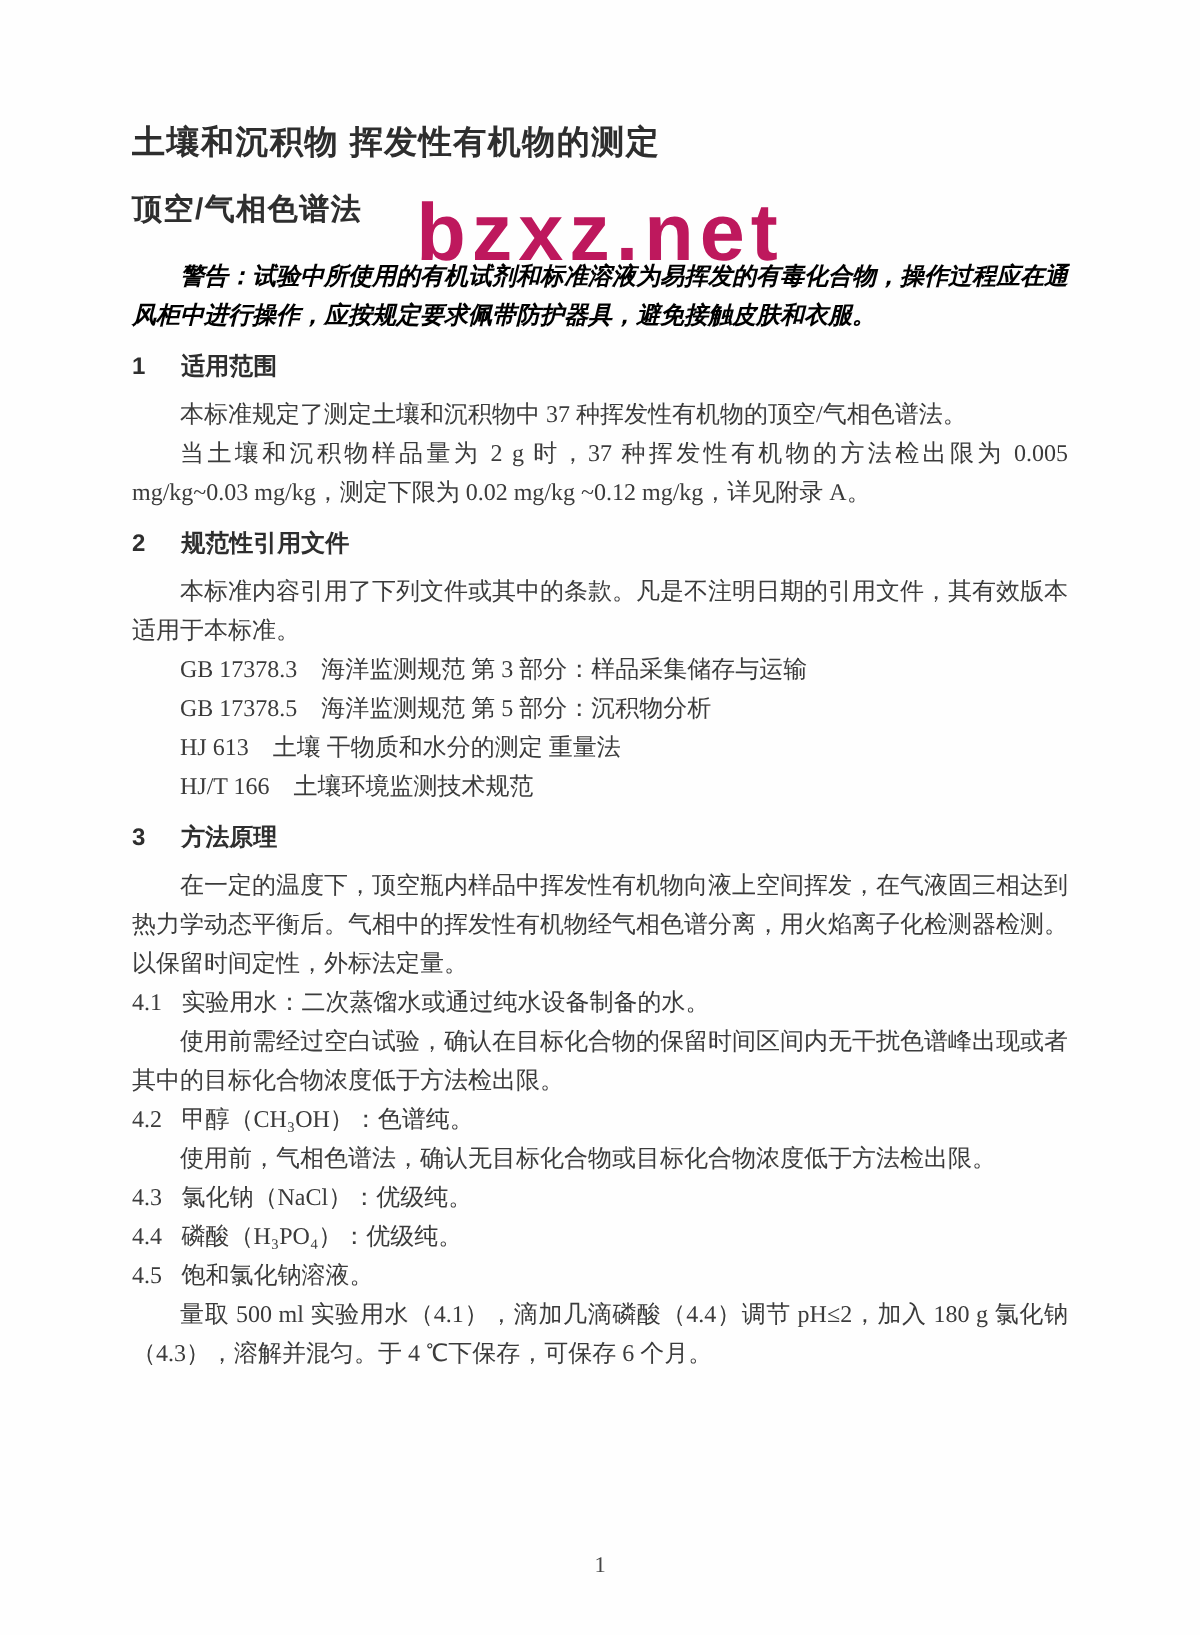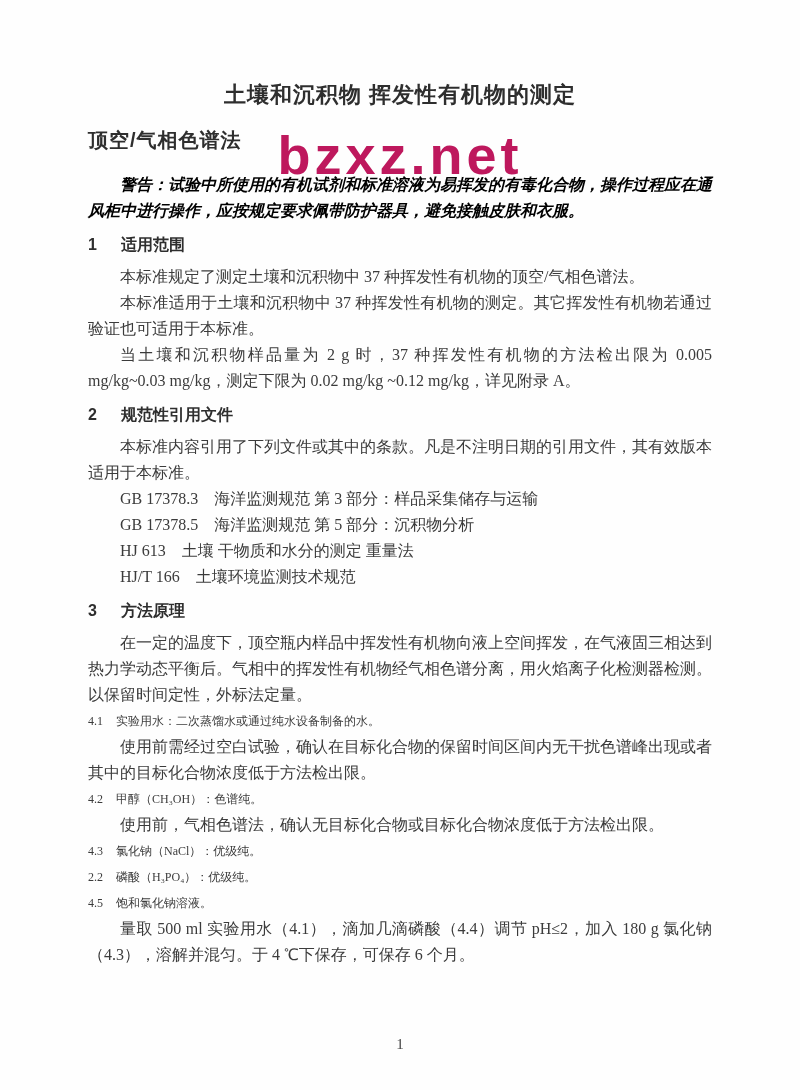--- a/index.html
+++ b/index.html
@@ -23,21 +23,20 @@
     white-space:nowrap;
     z-index:0;
     user-select:none;
   }
   .content{
     position:relative;z-index:1;
     padding:82px 88px 0 88px;
   }
   .doc-title{
     margin:0 0 20px 0;
-    text-align:center;
     font-family:"Liberation Sans", sans-serif;
     font-weight:bold;
     font-size:22px;line-height:26px;
     color:#2e2e2e;
     letter-spacing:1px;
   }
   .doc-subtitle{
     margin:0 0 20px 0;
     text-align:left;
     font-family:"Liberation Sans", sans-serif;
@@ -71,21 +70,21 @@
     text-align:justify;
   }
   .ref{
     margin:0;
     font-size:16px;line-height:26px;
     padding-left:2em;
   }
   .ref-code{margin-right:16px;}
   .item{
     margin:0;
-    font-size:12px;line-height:26px;
+    font-size:16px;line-height:26px;
     text-align:justify;
   }
   .item-num{margin-right:13px;}
   .note{
     margin:0;
     font-size:16px;line-height:26px;
     text-indent:2em;
     text-align:justify;
   }
   .page-number{
@@ -108,21 +107,20 @@
 
     <h1 class="doc-title">土壤和沉积物 挥发性有机物的测定</h1>
     <h2 class="doc-subtitle">顶空/气相色谱法</h2>
 
     <p class="warning">警告：试验中所使用的有机试剂和标准溶液为易挥发的有毒化合物，操作过程应在通风柜中进行操作，应按规定要求佩带防护器具，避免接触皮肤和衣服。</p>
 
     <h3 class="sec">
       <span class="sec-num">1</span><span class="sec-title">适用范围</span>
     </h3>
     <p class="para">本标准规定了测定土壤和沉积物中 37 种挥发性有机物的顶空/气相色谱法。</p>
-    <p class="para">本标准适用于土壤和沉积物中 37 种挥发性有机物的测定。其它挥发性有机物若通过验证也可适用于本标准。</p>
     <p class="para">当土壤和沉积物样品量为 2 g 时，37 种挥发性有机物的方法检出限为 0.005 mg/kg~0.03 mg/kg，测定下限为 0.02 mg/kg ~0.12 mg/kg，详见附录 A。</p>
 
     <h3 class="sec">
       <span class="sec-num">2</span><span class="sec-title">规范性引用文件</span>
     </h3>
     <p class="para">本标准内容引用了下列文件或其中的条款。凡是不注明日期的引用文件，其有效版本适用于本标准。</p>
     <p class="ref">
       <span class="ref-code">GB 17378.3</span><span class="ref-title">海洋监测规范 第 3 部分：样品采集储存与运输</span>
     </p>
     <p class="ref">
@@ -149,21 +147,21 @@
     <p class="item">
       <span class="item-num">4.2</span><span class="item-text">甲醇（CH₃OH）：色谱纯。</span>
     </p>
     <p class="note">使用前，气相色谱法，确认无目标化合物或目标化合物浓度低于方法检出限。</p>
 
     <p class="item">
       <span class="item-num">4.3</span><span class="item-text">氯化钠（NaCl）：优级纯。</span>
     </p>
 
     <p class="item">
-      <span class="item-num">2.2</span><span class="item-text">磷酸（H₃PO₄）：优级纯。</span>
+      <span class="item-num">4.4</span><span class="item-text">磷酸（H₃PO₄）：优级纯。</span>
     </p>
 
     <p class="item">
       <span class="item-num">4.5</span><span class="item-text">饱和氯化钠溶液。</span>
     </p>
     <p class="note">量取 500 ml 实验用水（4.1），滴加几滴磷酸（4.4）调节 pH≤2，加入 180 g 氯化钠（4.3），溶解并混匀。于 4 ℃下保存，可保存 6 个月。</p>
 
   </div>
 
   <div class="page-number">1</div>

